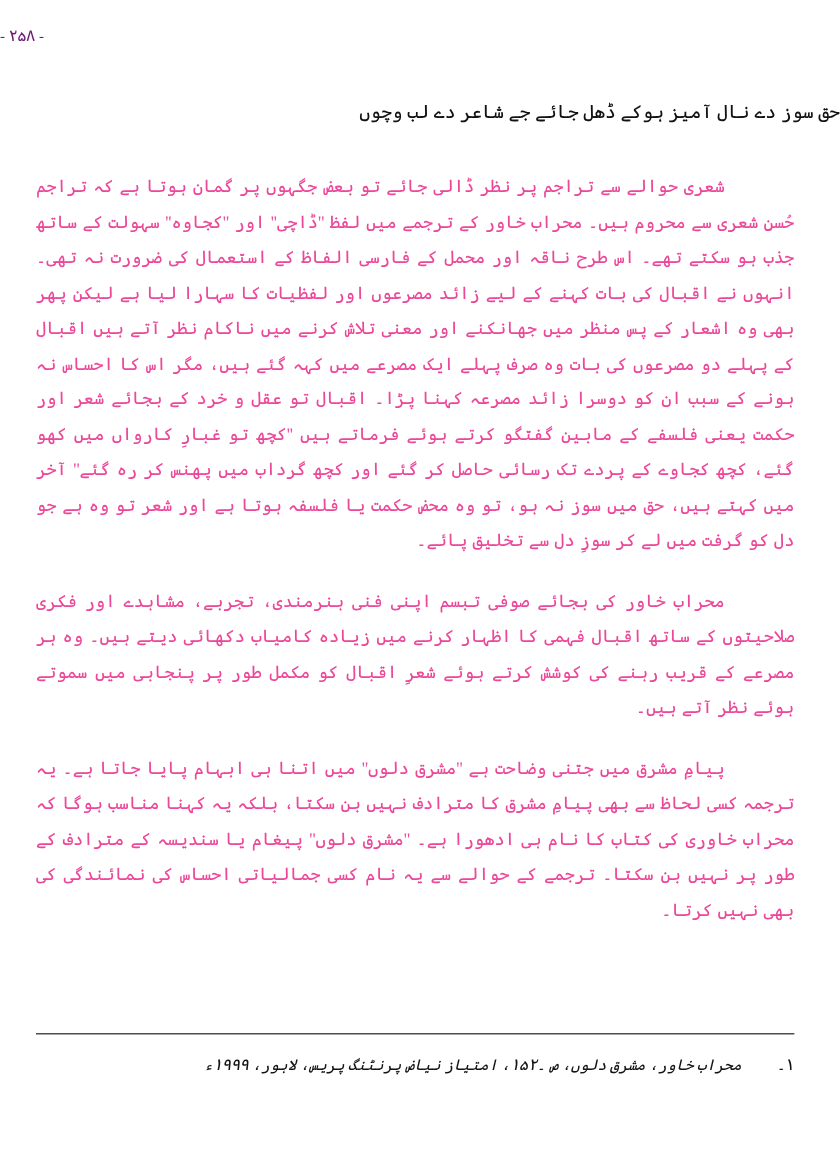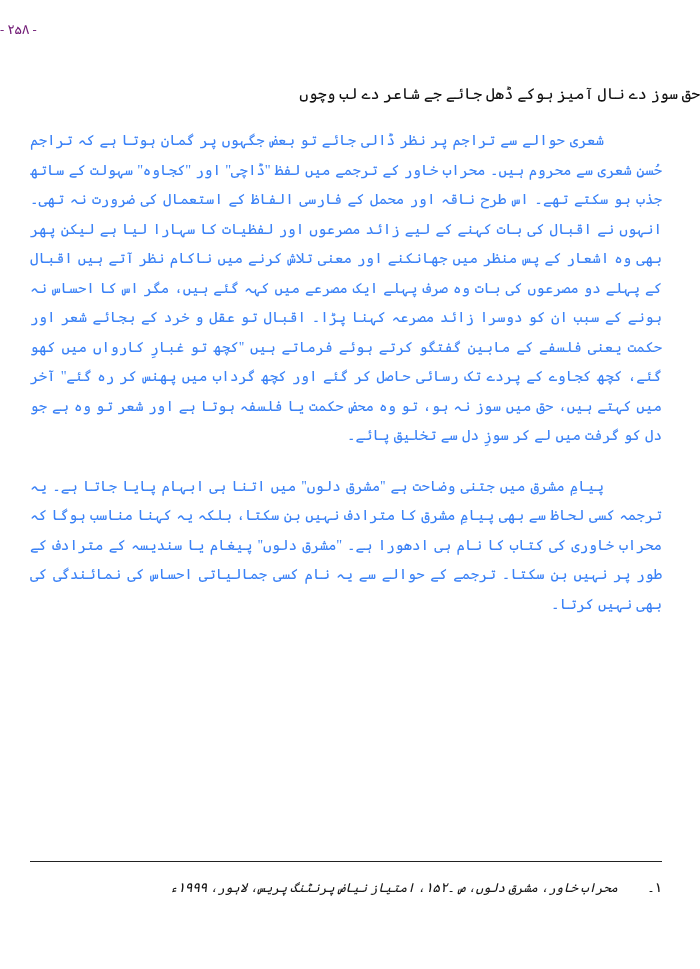--- a/index.html
+++ b/index.html
@@ -55,24 +55,24 @@
   .body-area {
     position: absolute;
     top: 126px;
     right: 38px;
     left: 30px;
     direction: rtl;
   }
   .para {
     font-size: 14.6px;
     line-height: 29.5px;
-    color: #3b82f6;
+    color: #ec4899;
     text-align: justify;
     text-align-last: right;
-    margin: 0 0 21px 0;
+    margin: 16px 0 21px 0;
     text-indent: 58px;
     word-spacing: 0.5px;
   }
 
   
   .footnote-area {
     position: absolute;
     left: 30px;
     right: 38px;
     top: 861px;
@@ -111,20 +111,21 @@
 <div class="page">
 
   <div class="page-number">- ۲۵۸ -</div>
 
   <div class="verse-block">
     <div class="verse-line">حق سوز دے نال آمیز ہوکے ڈھل جائے جے شاعر دے لب وچوں</div>
   </div>
 
   <div class="body-area">
     <p class="para">شعری حوالے سے تراجم پر نظر ڈالی جائے تو بعض جگہوں پر گمان ہوتا ہے کہ تراجم حُسنِ شعری سے محروم ہیں۔ محراب خاور کے ترجمے میں لفظ ''ڈاچی'' اور ''کجاوہ'' سہولت کے ساتھ جذب ہو سکتے تھے۔ اس طرح ناقہ اور محمل کے فارسی الفاظ کے استعمال کی ضرورت نہ تھی۔ انہوں نے اقبال کی بات کہنے کے لیے زائد مصرعوں اور لفظیات کا سہارا لیا ہے لیکن پھر بھی وہ اشعار کے پس منظر میں جھانکنے اور معنی تلاش کرنے میں ناکام نظر آتے ہیں اقبال کے پہلے دو مصرعوں کی بات وہ صرف پہلے ایک مصرعے میں کہہ گئے ہیں، مگر اس کا احساس نہ ہونے کے سبب ان کو دوسرا زائد مصرعہ کہنا پڑا۔ اقبال تو عقل و خرد کے بجائے شعر اور حکمت یعنی فلسفے کے مابین گفتگو کرتے ہوئے فرماتے ہیں ''کچھ تو غبارِ کارواں میں کھو گئے، کچھ کجاوے کے پردے تک رسائی حاصل کر گئے اور کچھ گرداب میں پھنس کر رہ گئے'' آخر میں کہتے ہیں، حق میں سوز نہ ہو، تو وہ محض حکمت یا فلسفہ ہوتا ہے اور شعر تو وہ ہے جو دل کو گرفت میں لے کر سوزِ دل سے تخلیق پائے۔</p>
+    <p class="para">محراب خاور کی بجائے صوفی تبسم اپنی فنی ہنرمندی، تجربے، مشاہدے اور فکری صلاحیتوں کے ساتھ اقبال فہمی کا اظہار کرنے میں زیادہ کامیاب دکھائی دیتے ہیں۔ وہ ہر مصرعے کے قریب رہنے کی کوشش کرتے ہوئے شعرِ اقبال کو مکمل طور پر پنجابی میں سموتے ہوئے نظر آتے ہیں۔</p>
     <p class="para">پیامِ مشرق میں جتنی وضاحت ہے ''مشرق دلوں'' میں اتنا ہی ابہام پایا جاتا ہے۔ یہ ترجمہ کسی لحاظ سے بھی پیامِ مشرق کا مترادف نہیں بن سکتا، بلکہ یہ کہنا مناسب ہوگا کہ محراب خاوری کی کتاب کا نام ہی ادھورا ہے۔ ''مشرق دلوں'' پیغام یا سندیسہ کے مترادف کے طور پر نہیں بن سکتا۔ ترجمے کے حوالے سے یہ نام کسی جمالیاتی احساس کی نمائندگی کی بھی نہیں کرتا۔</p>
   </div>
 
   <div class="footnote-area">
     <div class="footnote-rule"></div>
     <div class="footnote-row">
       <span class="footnote-marker">۱۔</span>
       <span class="footnote-text">محراب خاور، مشرق دلوں، ص ۔۱۵۲، امتیاز نیاض پرنٹنگ پریس، لاہور، ۱۹۹۹ء</span>
     </div>
   </div>

